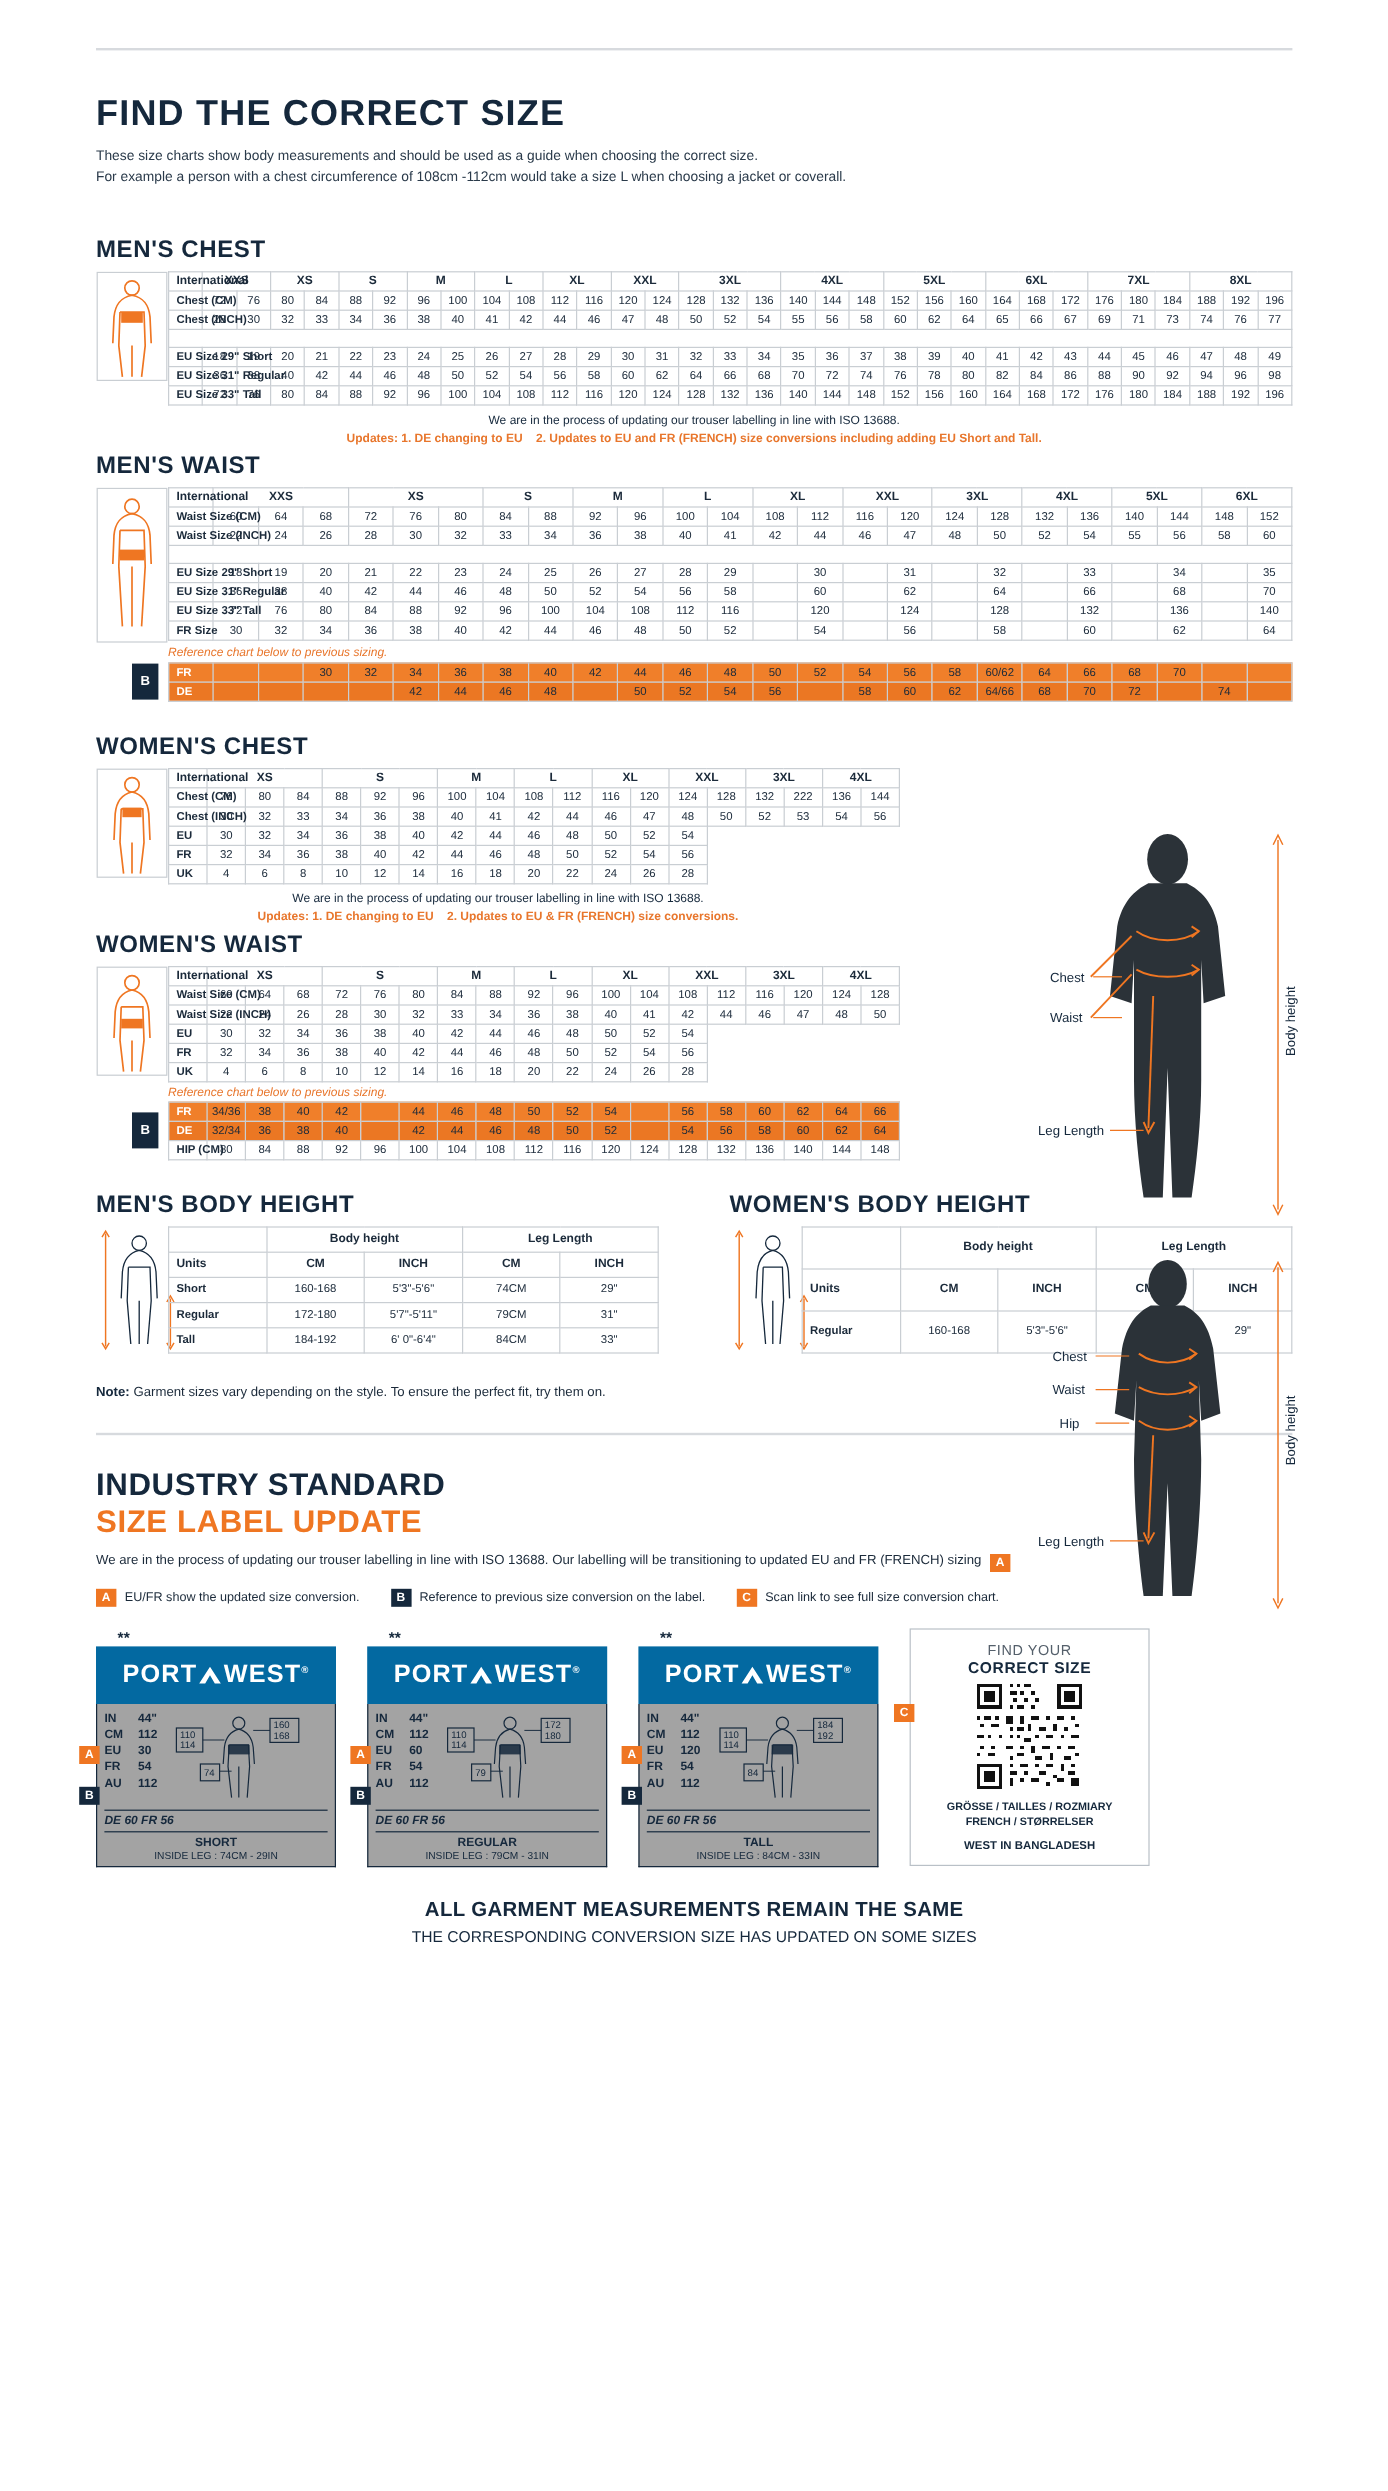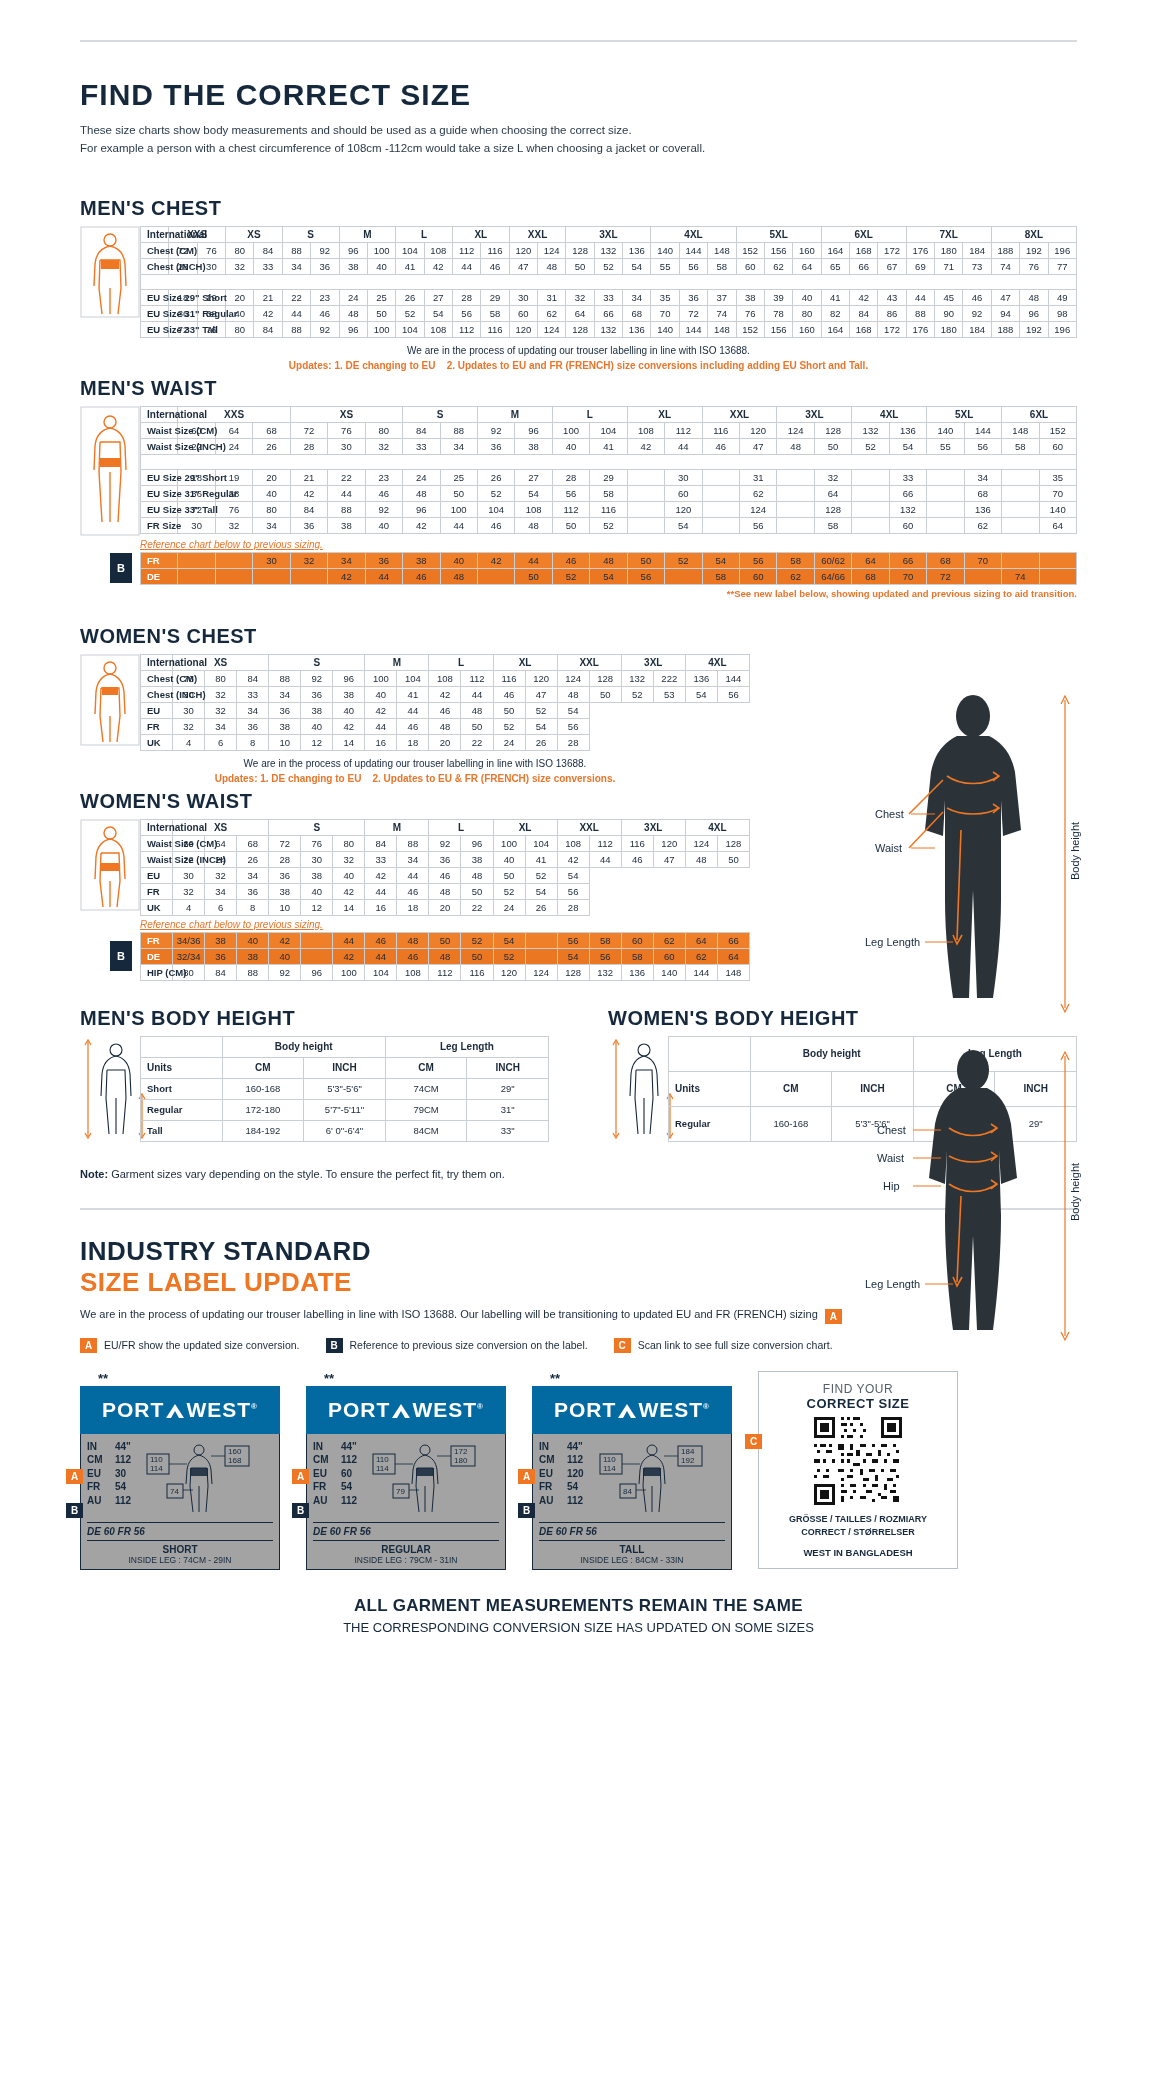--- a/index.html
+++ b/index.html
@@ -52,21 +52,21 @@
     font-weight: bold;
     font-size: 9.5px;
   }
   table.sz tr.hdr td { font-weight: bold; font-size: 10px; }
   .spacer-row td { border-left: 1px solid #c9ced3; border-right: 1px solid #c9ced3; border-top: none; border-bottom: none; height: 6px; }
 
   .blockwrap { display: flex; gap: 0px; align-items: flex-start; }
   .figcol { width: 60px; flex: 0 0 60px; }
   .tblcol { flex: 1 1 auto; }
 
-  .note-orange { color: #e8762c; font-size: 10px; font-style: italic; margin: 3px 0 2px 0; text-decoration: underline; }
+  .note-orange { color: #e8762c; font-size: 10px; font-style: italic; margin: 3px 0 2px 0; }
   .note-right { text-align: right; color: #e8762c; font-size: 9.5px; font-weight: bold; margin-top: 3px; }
   .updates {
     text-align: center;
     font-size: 10px;
     color: #15283c;
     margin: 5px 0 4px 0;
     line-height: 1.5;
   }
   .updates .u1 { color: #15283c; }
   .updates b { color: #e8762c; }
@@ -636,21 +636,20 @@
               <td>70</td>
               <td>72</td>
               <td>&nbsp;</td>
               <td>74</td>
               <td>&nbsp;</td>
             </tr>
           </tbody>
       </table>
     </div>
   </div>
-  <div class="note-right">**See new label below, showing updated and previous sizing to aid transition.</div>
 
   <h2 class="section" style="margin-top:26px">WOMEN'S CHEST</h2>
   <div class="blockwrap" style="width:670px">
     <div class="figcol">
       <svg width="60" height="92" viewBox="0 0 60 92">
         <rect x="1" y="1" width="58" height="90" fill="none" stroke="#c9ced3"></rect>
         <g fill="none" stroke="#ef7622" stroke-width="1.4">
           <circle cx="30" cy="14" r="6"></circle>
           <path d="M30 20 C21 22 17 28 16 38 L15 60 M30 20 C39 22 43 28 44 38 L45 60"></path>
           <path d="M21 34 L39 34 L40 62 L37 88 M21 34 L20 62 L23 88"></path>
@@ -1453,20 +1452,20 @@
             <rect x="9" y="26" width="1" height="2"></rect>
               <rect x="12" y="26" width="1" height="1"></rect>
               <rect x="15" y="26" width="2" height="1"></rect>
             <rect x="19" y="27" width="1" height="1"></rect>
               <rect x="22" y="26" width="2" height="1"></rect>
               <rect x="26" y="26" width="2" height="2"></rect>
           </g>
         </svg>
       </div>
       <div class="t3">GRÖSSE / TAILLES / ROZMIARY</div>
-      <div class="t3" style="margin-top:0">CORRECT / STØRRELSER</div>
+      <div class="t3" style="margin-top:0">FRENCH / STØRRELSER</div>
       <div class="t4">WEST IN BANGLADESH</div>
     </div>
   </div>
 
   <div class="footer1">ALL GARMENT MEASUREMENTS REMAIN THE SAME</div>
   <div class="footer2">THE CORRESPONDING CONVERSION SIZE HAS UPDATED ON SOME SIZES</div>
 </div>
 
 </body></html>

